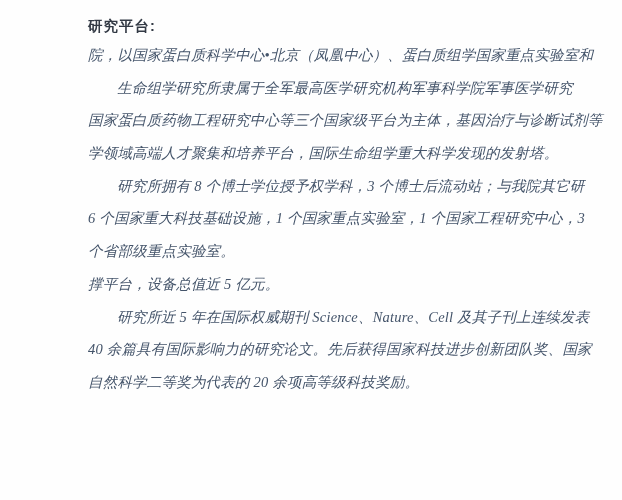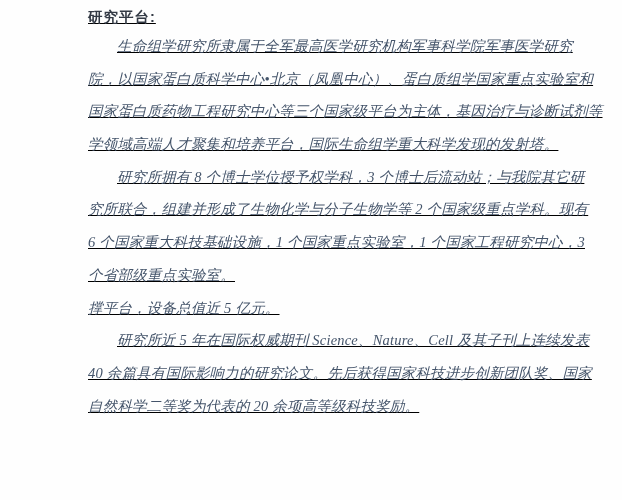--- a/index.html
+++ b/index.html
@@ -18,23 +18,22 @@
     position: absolute;
     left: 0;
     top: 0;
     width: 622px;
     height: 500px;
     background: #fefefe;
   }
   .doc {
     position: absolute;
     left: 88px;
-    top: 8px;
+    top: 17px;
     width: 446px;
-    text-decoration: underline;
   }
   .doc-heading {
     font-family: "Liberation Sans", sans-serif;
     font-weight: bold;
     font-size: 14.5px;
     line-height: 18px;
     letter-spacing: 1px;
     color: #333a45;
     margin: 0 0 4px 0;
   }
@@ -60,26 +59,25 @@
     text-align-last: left;
   }
 </style>
 </head>
 <body style="background: rgb(254, 254, 254);">
 
 <div class="page" style="background: rgb(254, 254, 254);">
   <div class="doc">
     <div class="doc-heading" style="color: rgb(51, 58, 69);">研究平台:</div>
     <div class="doc-body" style="color: rgb(68, 84, 106);">
+        <div class="line">院，以国家蛋白质科学中心•北京（凤凰中心）、蛋白质组学国家重点实验室和</div>
         <div class="line first">生命组学研究所隶属于全军最高医学研究机构军事科学院军事医学研究</div>
-        <div class="line">院，以国家蛋白质科学中心•北京（凤凰中心）、蛋白质组学国家重点实验室和</div>
         <div class="line">国家蛋白质药物工程研究中心等三个国家级平台为主体，基因治疗与诊断试剂等</div>
         <div class="line last">学领域高端人才聚集和培养平台，国际生命组学重大科学发现的发射塔。</div>
         <div class="line first">研究所拥有 8 个博士学位授予权学科，3 个博士后流动站；与我院其它研</div>
-        <div class="line">究所联合，组建并形成了生物化学与分子生物学等 2 个国家级重点学科。现有</div>
         <div class="line">6 个国家重大科技基础设施，1 个国家重点实验室，1 个国家工程研究中心，3</div>
         <div class="line last">个省部级重点实验室。</div>
         <div class="line last">撑平台，设备总值近 5 亿元。</div>
         <div class="line first">研究所近 5 年在国际权威期刊 Science、Nature、Cell 及其子刊上连续发表</div>
         <div class="line">40 余篇具有国际影响力的研究论文。先后获得国家科技进步创新团队奖、国家</div>
         <div class="line last">自然科学二等奖为代表的 20 余项高等级科技奖励。</div>
       </div>
   </div>
 </div>
 

